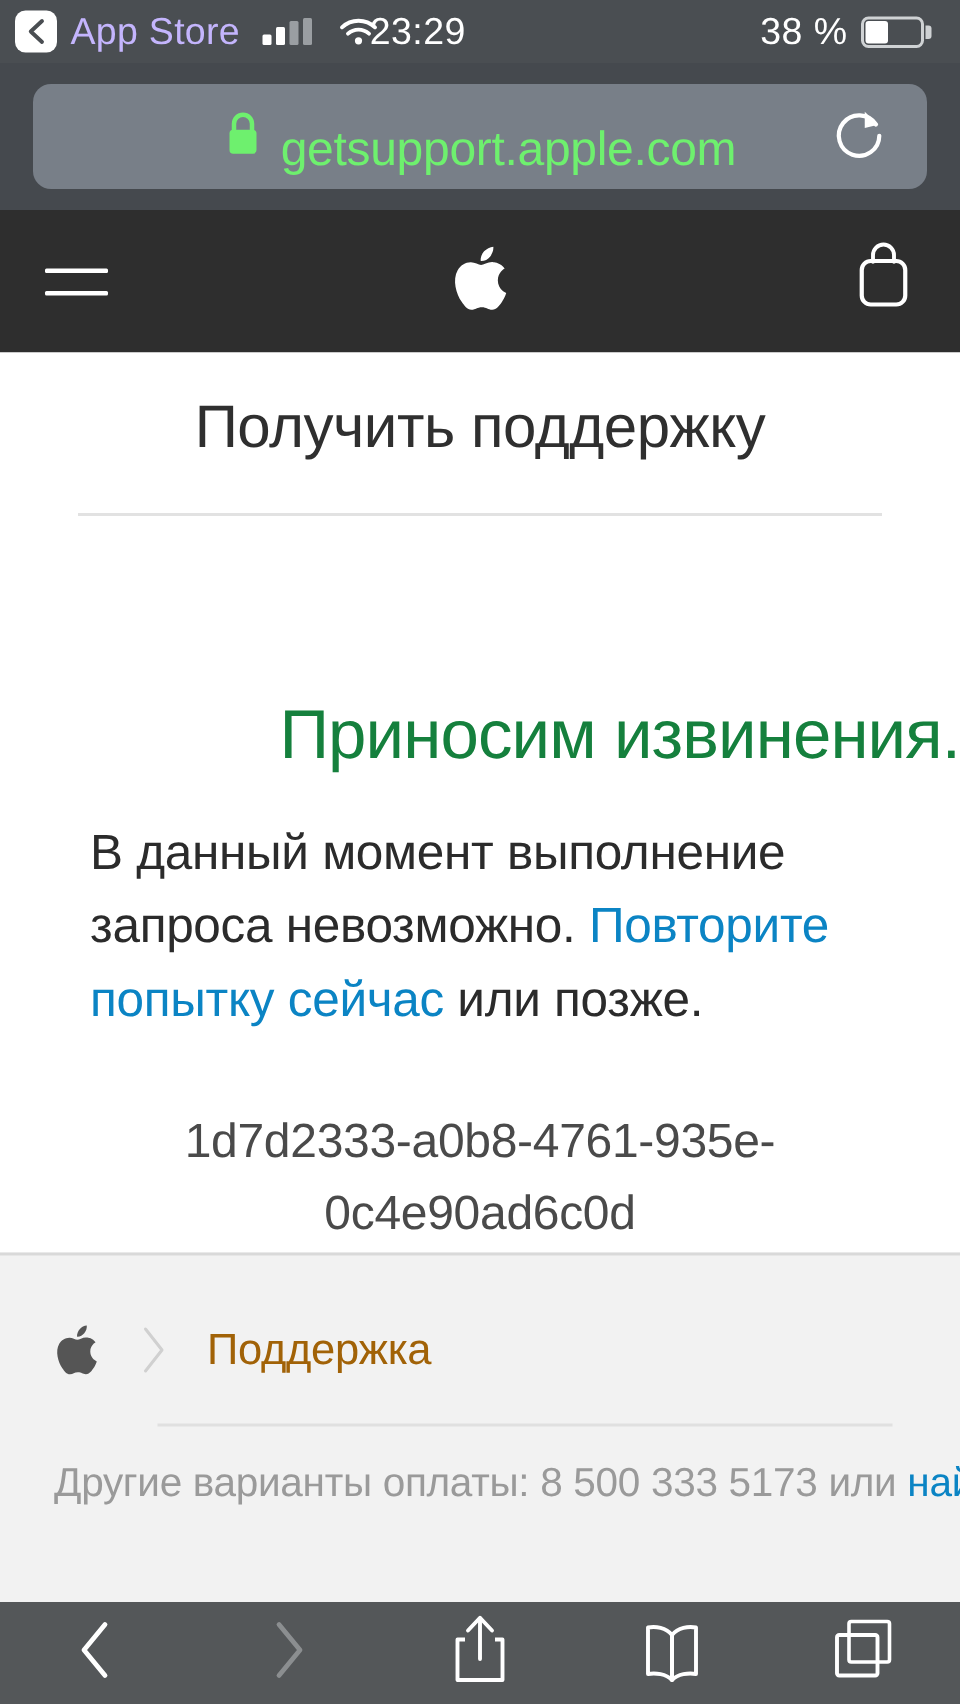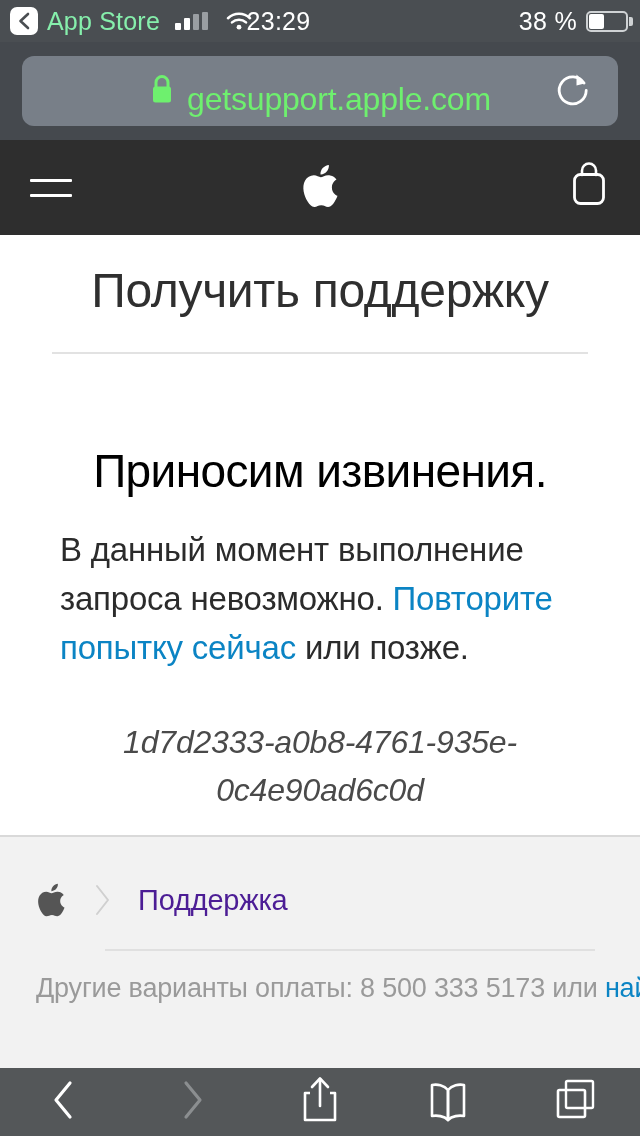--- a/index.html
+++ b/index.html
@@ -17,34 +17,34 @@
     background:#4a4e52;
     display:flex; align-items:center;
     color:#ffffff;
   }
   .sb-left{ display:flex; align-items:center; gap:9px; padding-left:10px; flex:0 0 auto; }
   .back-chip{
     width:28px; height:28px; border-radius:7px; background:#ffffff;
     display:flex; align-items:center; justify-content:center; flex:0 0 auto;
   }
   .back-chip svg{ display:block; }
-  .sb-app{ font-size:25px; letter-spacing:.2px; color:#86efac; font-weight:400; }
+  .sb-app{ font-size:25px; letter-spacing:.2px; color:#c4b5fd; font-weight:400; }
   .sig{ display:flex; align-items:flex-end; gap:3px; height:18px; margin-left:6px; }
   .sig i{ display:block; width:6px; border-radius:1px; background:#ffffff; }
   .sig i:nth-child(1){ height:7px; }
   .sig i:nth-child(2){ height:12px; }
   .sig i:nth-child(3){ height:16px; background:#9a9ea2; }
   .sig i:nth-child(4){ height:18px; background:#9a9ea2; }
   .wifi{ margin-left:9px; display:flex; align-items:center; }
   .sb-center{
     position:absolute; left:0; width:557px; text-align:center;
     font-size:25px; letter-spacing:.3px;
   }
   .sb-right{
-    margin-left:auto; padding-right:12px;
+    margin-left:auto; padding-right:24px;
     display:flex; align-items:center; gap:9px;
   }
   .battery-pct{ font-size:25px; letter-spacing:.3px; }
   .batt{ position:relative; width:42px; height:21px; }
   .batt-shell{
     position:absolute; inset:0; border:2px solid #cfd2d4; border-radius:5px;
   }
   .batt-fill{
     position:absolute; left:3px; top:3px; bottom:3px; width:15px;
     background:#ffffff; border-radius:2px;
@@ -96,56 +96,55 @@
     position:absolute; right:27px; top:50%; transform:translateY(-50%);
   }
 
   
   .page{
     position:absolute; top:235px; left:0; width:640px; height:833px;
     background:#ffffff;
     overflow:hidden;
   }
   .page-title{
-    text-align:center; font-size:48px; color:#2f2f2f; font-weight:400;
+    text-align:center; font-size:40px; color:#2f2f2f; font-weight:400;
     letter-spacing:-.3px; padding-top:28px;
   }
   .title-divider{
     width:536px; height:2px; background:#e2e2e2; margin:34px auto 0;
   }
   .apology{
-    text-align:center; font-size:46px; color:#000000; font-weight:400;
-    letter-spacing:-.6px; margin-top:90px;
+    text-align:right; font-size:46px; color:#15803d; font-weight:400;
+    letter-spacing:-.6px; margin-top:118px;
   }
   .body-copy{
     width:520px; margin:28px auto 0;
     text-align:left; font-size:33px; line-height:1.48; color:#2b2b2b;
     letter-spacing:-.2px;
   }
   .body-copy a{ color:#0b84c4; text-decoration:none; }
   .error-id{
     width:520px; margin:46px auto 0;
     text-align:center; font-size:32px; line-height:1.5; color:#4a4a4a;
     letter-spacing:-.2px;
-    font-style:italic;
   }
 
   
   .footer{
     position:absolute; left:0; top:600px; width:640px; height:233px;
     background:#f2f2f2; border-top:2px solid #d9d9d9;
   }
   .breadcrumb{
     position:absolute; left:34px; top:42px;
     display:flex; align-items:center; gap:0;
   }
   .crumb-apple{ display:flex; align-items:center; width:58px; }
   .crumb-chev{ display:flex; align-items:center; width:46px; }
   .crumb-label{
-    font-size:29px; color:#4c1d95; letter-spacing:-.2px;
+    font-size:29px; color:#a16207; letter-spacing:-.2px;
   }
   .crumb-underline{
     position:absolute; left:105px; top:112px; width:490px; height:2px;
     background:#e0e0e0;
   }
   .footer-note{
     position:absolute; left:36px; top:136px; width:580px;
     font-size:27px; color:#9a9a9a; letter-spacing:-.2px; white-space:nowrap;
   }
   .footer-note a{ color:#0b84c4; text-decoration:none; }

